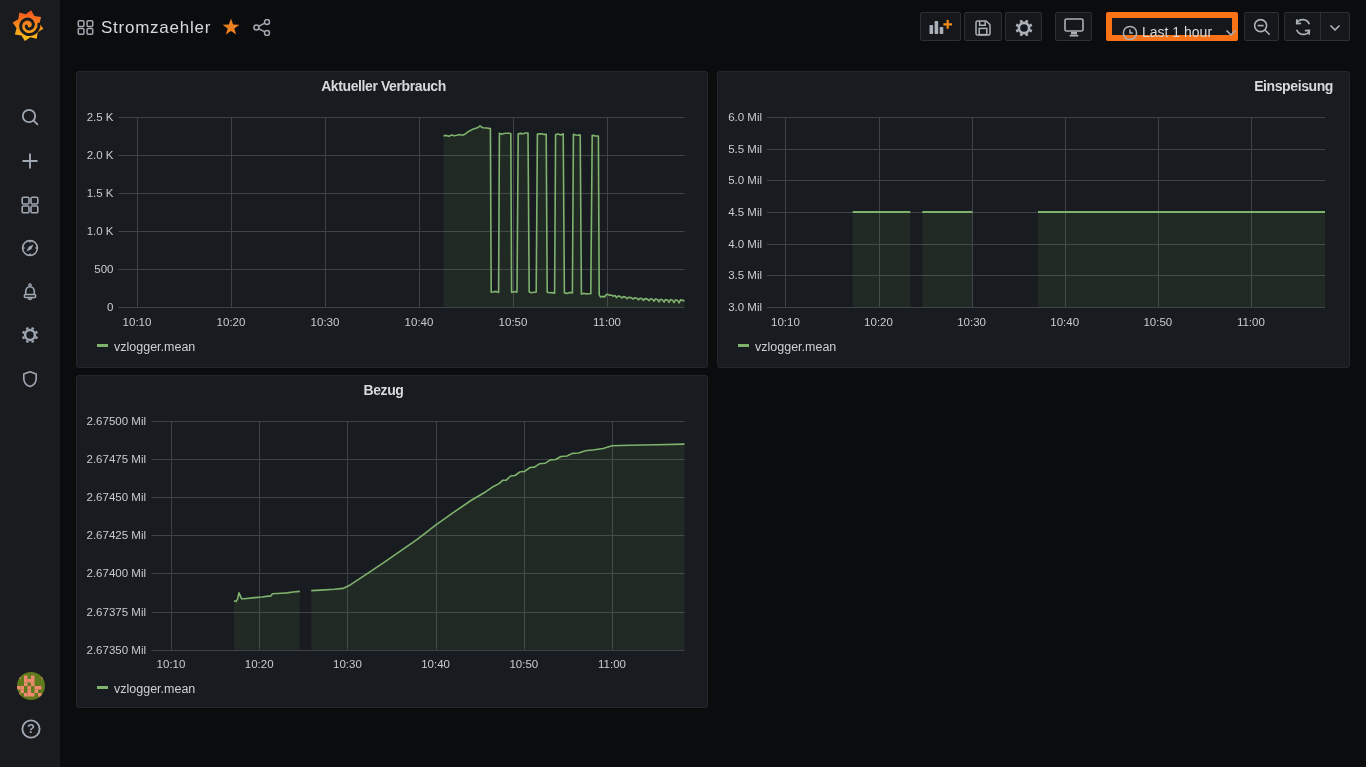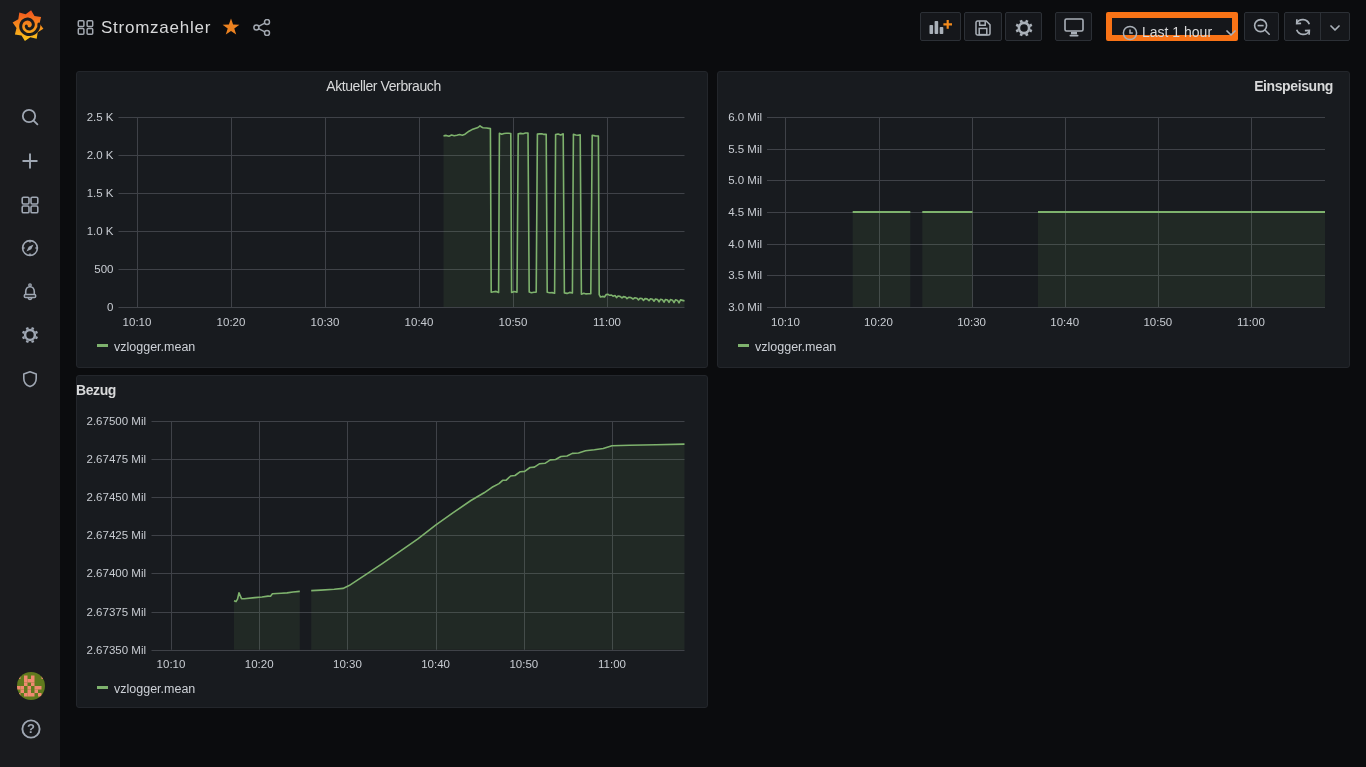--- a/index.html
+++ b/index.html
@@ -170,21 +170,21 @@
       <path d="M4.7 12.8 A 7 7 0 0 0 17.4 13.8" fill="none" stroke="#aab1b9" stroke-width="1.7"></path>
       <path d="M4.9 2.2 L4.7 6.6 L9.1 6.4" fill="none" stroke="#aab1b9" stroke-width="1.7"></path>
       <path d="M17.1 17.8 L17.3 13.4 L12.9 13.6" fill="none" stroke="#aab1b9" stroke-width="1.7"></path>
     </svg>
     <div style="position:absolute;left:35px;top:0;width:1px;height:27.5px;background:#2c3036"></div>
     <svg width="10" height="6" viewBox="0 0 10 6" style="position:absolute;left:45px;top:12px">
       <polyline points="1,1 5,5 9,1" fill="none" stroke="#aab1b9" stroke-width="1.7" stroke-linecap="round" stroke-linejoin="round"></polyline>
     </svg>
   </div>
 <div style="position:absolute;left:76px;top:71px;width:632px;height:297px;background:#181b1f;border:1px solid #23262b;border-radius:3px;box-sizing:border-box"></div>
-<div style="position:absolute;left:76px;top:77.5px;width:615px;text-align:center;font-size:14px;font-weight:normal;letter-spacing:-0.4px;color:#d8d9da">Aktueller Verbrauch</div>
+<div style="position:absolute;left:76px;top:77.5px;width:615px;text-align:center;font-size:14px;font-weight:bold;letter-spacing:-0.4px;color:#d8d9da">Aktueller Verbrauch</div>
 <svg style="position:absolute;left:76px;top:71px" width="632" height="297" viewBox="0 0 632 297">
 <line x1="42.5" y1="46.5" x2="608.5" y2="46.5" stroke="#3f4248" stroke-width="1"></line>
 <line x1="42.5" y1="84.5" x2="608.5" y2="84.5" stroke="#3f4248" stroke-width="1"></line>
 <line x1="42.5" y1="122.5" x2="608.5" y2="122.5" stroke="#3f4248" stroke-width="1"></line>
 <line x1="42.5" y1="160.5" x2="608.5" y2="160.5" stroke="#3f4248" stroke-width="1"></line>
 <line x1="42.5" y1="198.5" x2="608.5" y2="198.5" stroke="#3f4248" stroke-width="1"></line>
 <line x1="42.5" y1="236.5" x2="608.5" y2="236.5" stroke="#3f4248" stroke-width="1"></line>
 <line x1="61.5" y1="46" x2="61.5" y2="236" stroke="#3f4248" stroke-width="1"></line>
 <line x1="155.5" y1="46" x2="155.5" y2="236" stroke="#3f4248" stroke-width="1"></line>
 <line x1="249.5" y1="46" x2="249.5" y2="236" stroke="#3f4248" stroke-width="1"></line>
@@ -238,21 +238,21 @@
 <text x="45" y="240" text-anchor="end" font-size="11.5" fill="#c8ccd2" font-family="Liberation Sans, sans-serif">3.0 Mil</text>
 <text x="68.4" y="255.3" text-anchor="middle" font-size="11.5" fill="#c8ccd2" font-family="Liberation Sans, sans-serif">10:10</text>
 <text x="161.5" y="255.3" text-anchor="middle" font-size="11.5" fill="#c8ccd2" font-family="Liberation Sans, sans-serif">10:20</text>
 <text x="254.6" y="255.3" text-anchor="middle" font-size="11.5" fill="#c8ccd2" font-family="Liberation Sans, sans-serif">10:30</text>
 <text x="347.7" y="255.3" text-anchor="middle" font-size="11.5" fill="#c8ccd2" font-family="Liberation Sans, sans-serif">10:40</text>
 <text x="440.8" y="255.3" text-anchor="middle" font-size="11.5" fill="#c8ccd2" font-family="Liberation Sans, sans-serif">10:50</text>
 <text x="533.9" y="255.3" text-anchor="middle" font-size="11.5" fill="#c8ccd2" font-family="Liberation Sans, sans-serif">11:00</text>
 </svg>
 <div style="position:absolute;left:738px;top:339px;font-size:12.5px;color:#ccd0d6;"><span style="display:inline-block;width:11px;height:3px;background:#7eb26d;vertical-align:middle;margin-right:6px;margin-top:-2px"></span><span style="vertical-align:middle">vzlogger.mean</span></div>
 <div style="position:absolute;left:76px;top:375px;width:632px;height:333px;background:#181b1f;border:1px solid #23262b;border-radius:3px;box-sizing:border-box"></div>
-<div style="position:absolute;left:76px;top:381.5px;width:615px;font-size:14px;font-weight:bold;letter-spacing:-0.4px;color:#d8d9da">Bezug</div>
+<div style="position:absolute;left:76px;top:381.5px;width:615px;text-align:center;font-size:14px;font-weight:bold;letter-spacing:-0.4px;color:#d8d9da">Bezug</div>
 <svg style="position:absolute;left:76px;top:375px" width="632" height="333" viewBox="0 0 632 333">
 <line x1="75.5" y1="46.5" x2="608.5" y2="46.5" stroke="#3f4248" stroke-width="1"></line>
 <line x1="75.5" y1="84.5" x2="608.5" y2="84.5" stroke="#3f4248" stroke-width="1"></line>
 <line x1="75.5" y1="122.5" x2="608.5" y2="122.5" stroke="#3f4248" stroke-width="1"></line>
 <line x1="75.5" y1="160.5" x2="608.5" y2="160.5" stroke="#3f4248" stroke-width="1"></line>
 <line x1="75.5" y1="198.5" x2="608.5" y2="198.5" stroke="#3f4248" stroke-width="1"></line>
 <line x1="75.5" y1="237.5" x2="608.5" y2="237.5" stroke="#3f4248" stroke-width="1"></line>
 <line x1="75.5" y1="275.5" x2="608.5" y2="275.5" stroke="#3f4248" stroke-width="1"></line>
 <line x1="95.5" y1="46" x2="95.5" y2="274.8" stroke="#3f4248" stroke-width="1"></line>
 <line x1="183.5" y1="46" x2="183.5" y2="274.8" stroke="#3f4248" stroke-width="1"></line>

